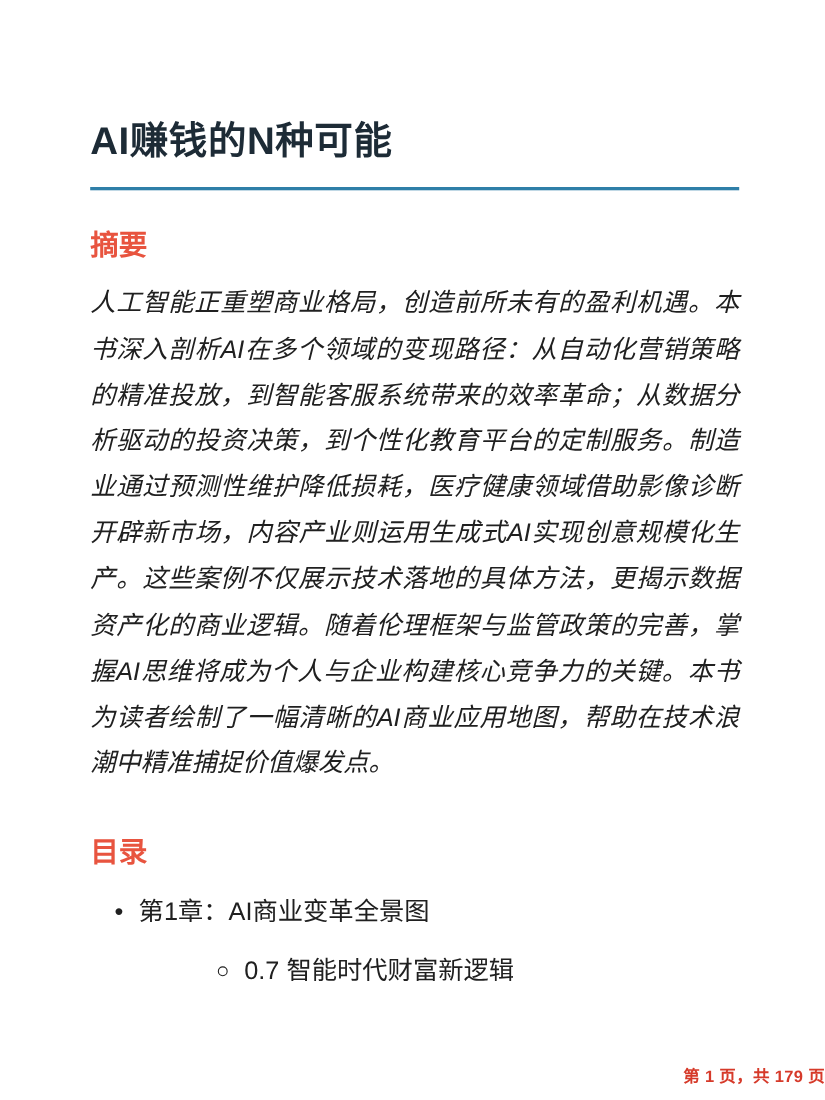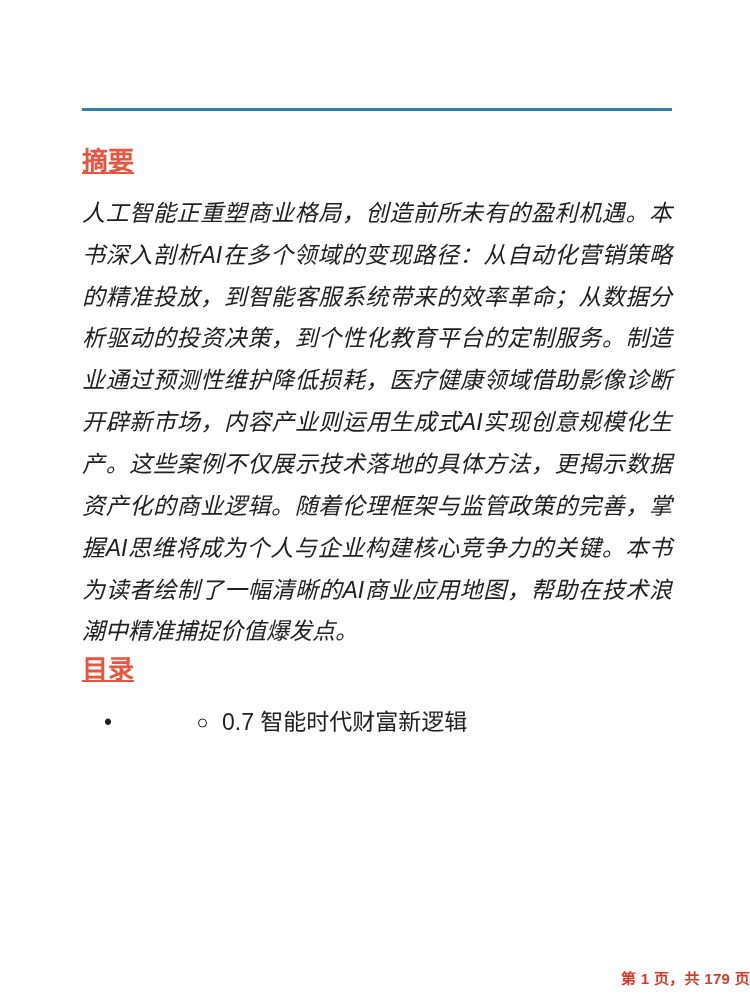--- a/index.html
+++ b/index.html
@@ -35,32 +35,32 @@
     width: 100%;
     margin: 0 0 34px 0;
     border: 0;
   }
   .section-heading {
     font-size: 26px;
     font-weight: bold;
     color: #e8543f;
     margin: 0 0 14px 0;
     line-height: 1.3;
-    text-decoration: underline;
   }
   .abstract-text {
     font-size: 23px;
     line-height: 1.82;
     color: #202020;
     margin: 0;
     text-align: justify;
     text-justify: inter-ideograph;
     font-style: italic;
   }
   .toc-heading {
+    margin-top: 44px;
   }
   .toc {
     margin: 0;
     padding: 0;
     list-style: none;
   }
   .toc-l1 {
     font-size: 23px;
     line-height: 1.9;
     color: #202020;
@@ -104,30 +104,32 @@
     font-weight: bold;
     color: #d63a2a;
     letter-spacing: 0.3px;
   }
 </style>
 </head>
 <body>
 
 <div class="page">
 
+  <h1 class="doc-title">AI赚钱的N种可能</h1>
   <hr class="title-rule">
 
   <h2 class="section-heading">摘要</h2>
   <p class="abstract-text">人工智能正重塑商业格局，创造前所未有的盈利机遇。本书深入剖析AI在多个领域的变现路径：从自动化营销策略的精准投放，到智能客服系统带来的效率革命；从数据分析驱动的投资决策，到个性化教育平台的定制服务。制造业通过预测性维护降低损耗，医疗健康领域借助影像诊断开辟新市场，内容产业则运用生成式AI实现创意规模化生产。这些案例不仅展示技术落地的具体方法，更揭示数据资产化的商业逻辑。随着伦理框架与监管政策的完善，掌握AI思维将成为个人与企业构建核心竞争力的关键。本书为读者绘制了一幅清晰的AI商业应用地图，帮助在技术浪潮中精准捕捉价值爆发点。</p>
 
   <h2 class="section-heading toc-heading">目录</h2>
 
   <ul class="toc">
     <li class="toc-l1">
       <span class="bullet">•</span>
+      <span>第1章：AI商业变革全景图</span>
       <div class="toc-l2">
         <span class="bullet-hollow"></span>
         <span>0.7 智能时代财富新逻辑</span>
       </div>
     </li>
   </ul>
 
   <div class="page-footer">第 1 页，共 179 页</div>
 
 </div>

